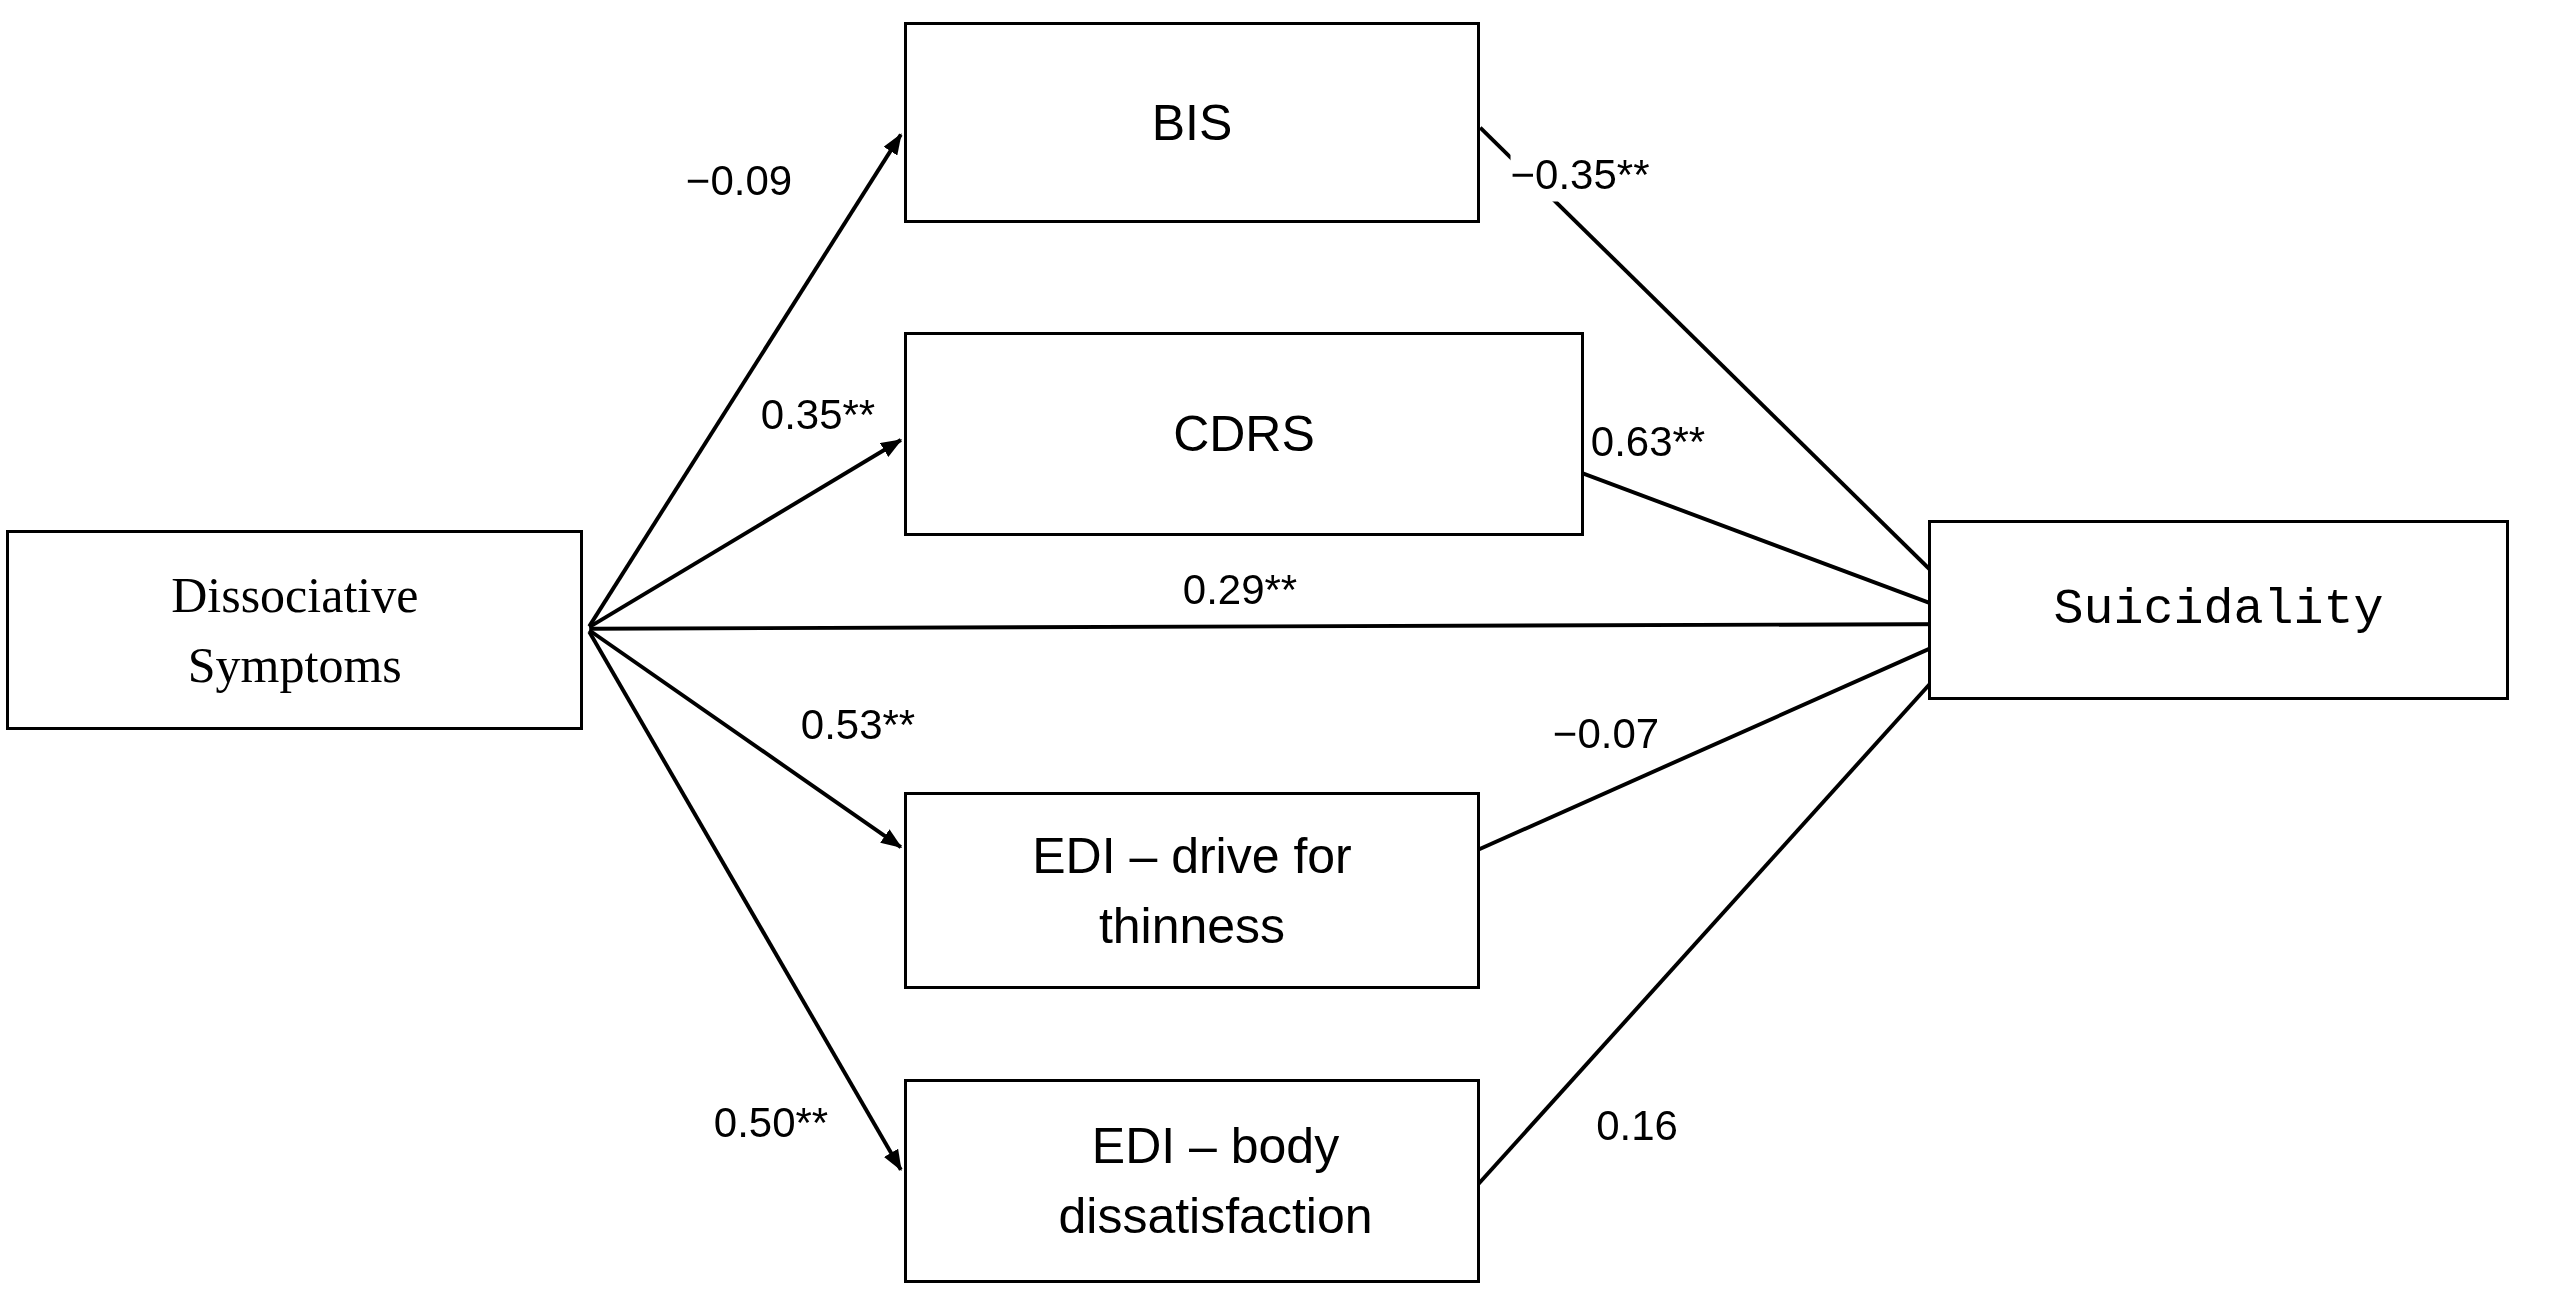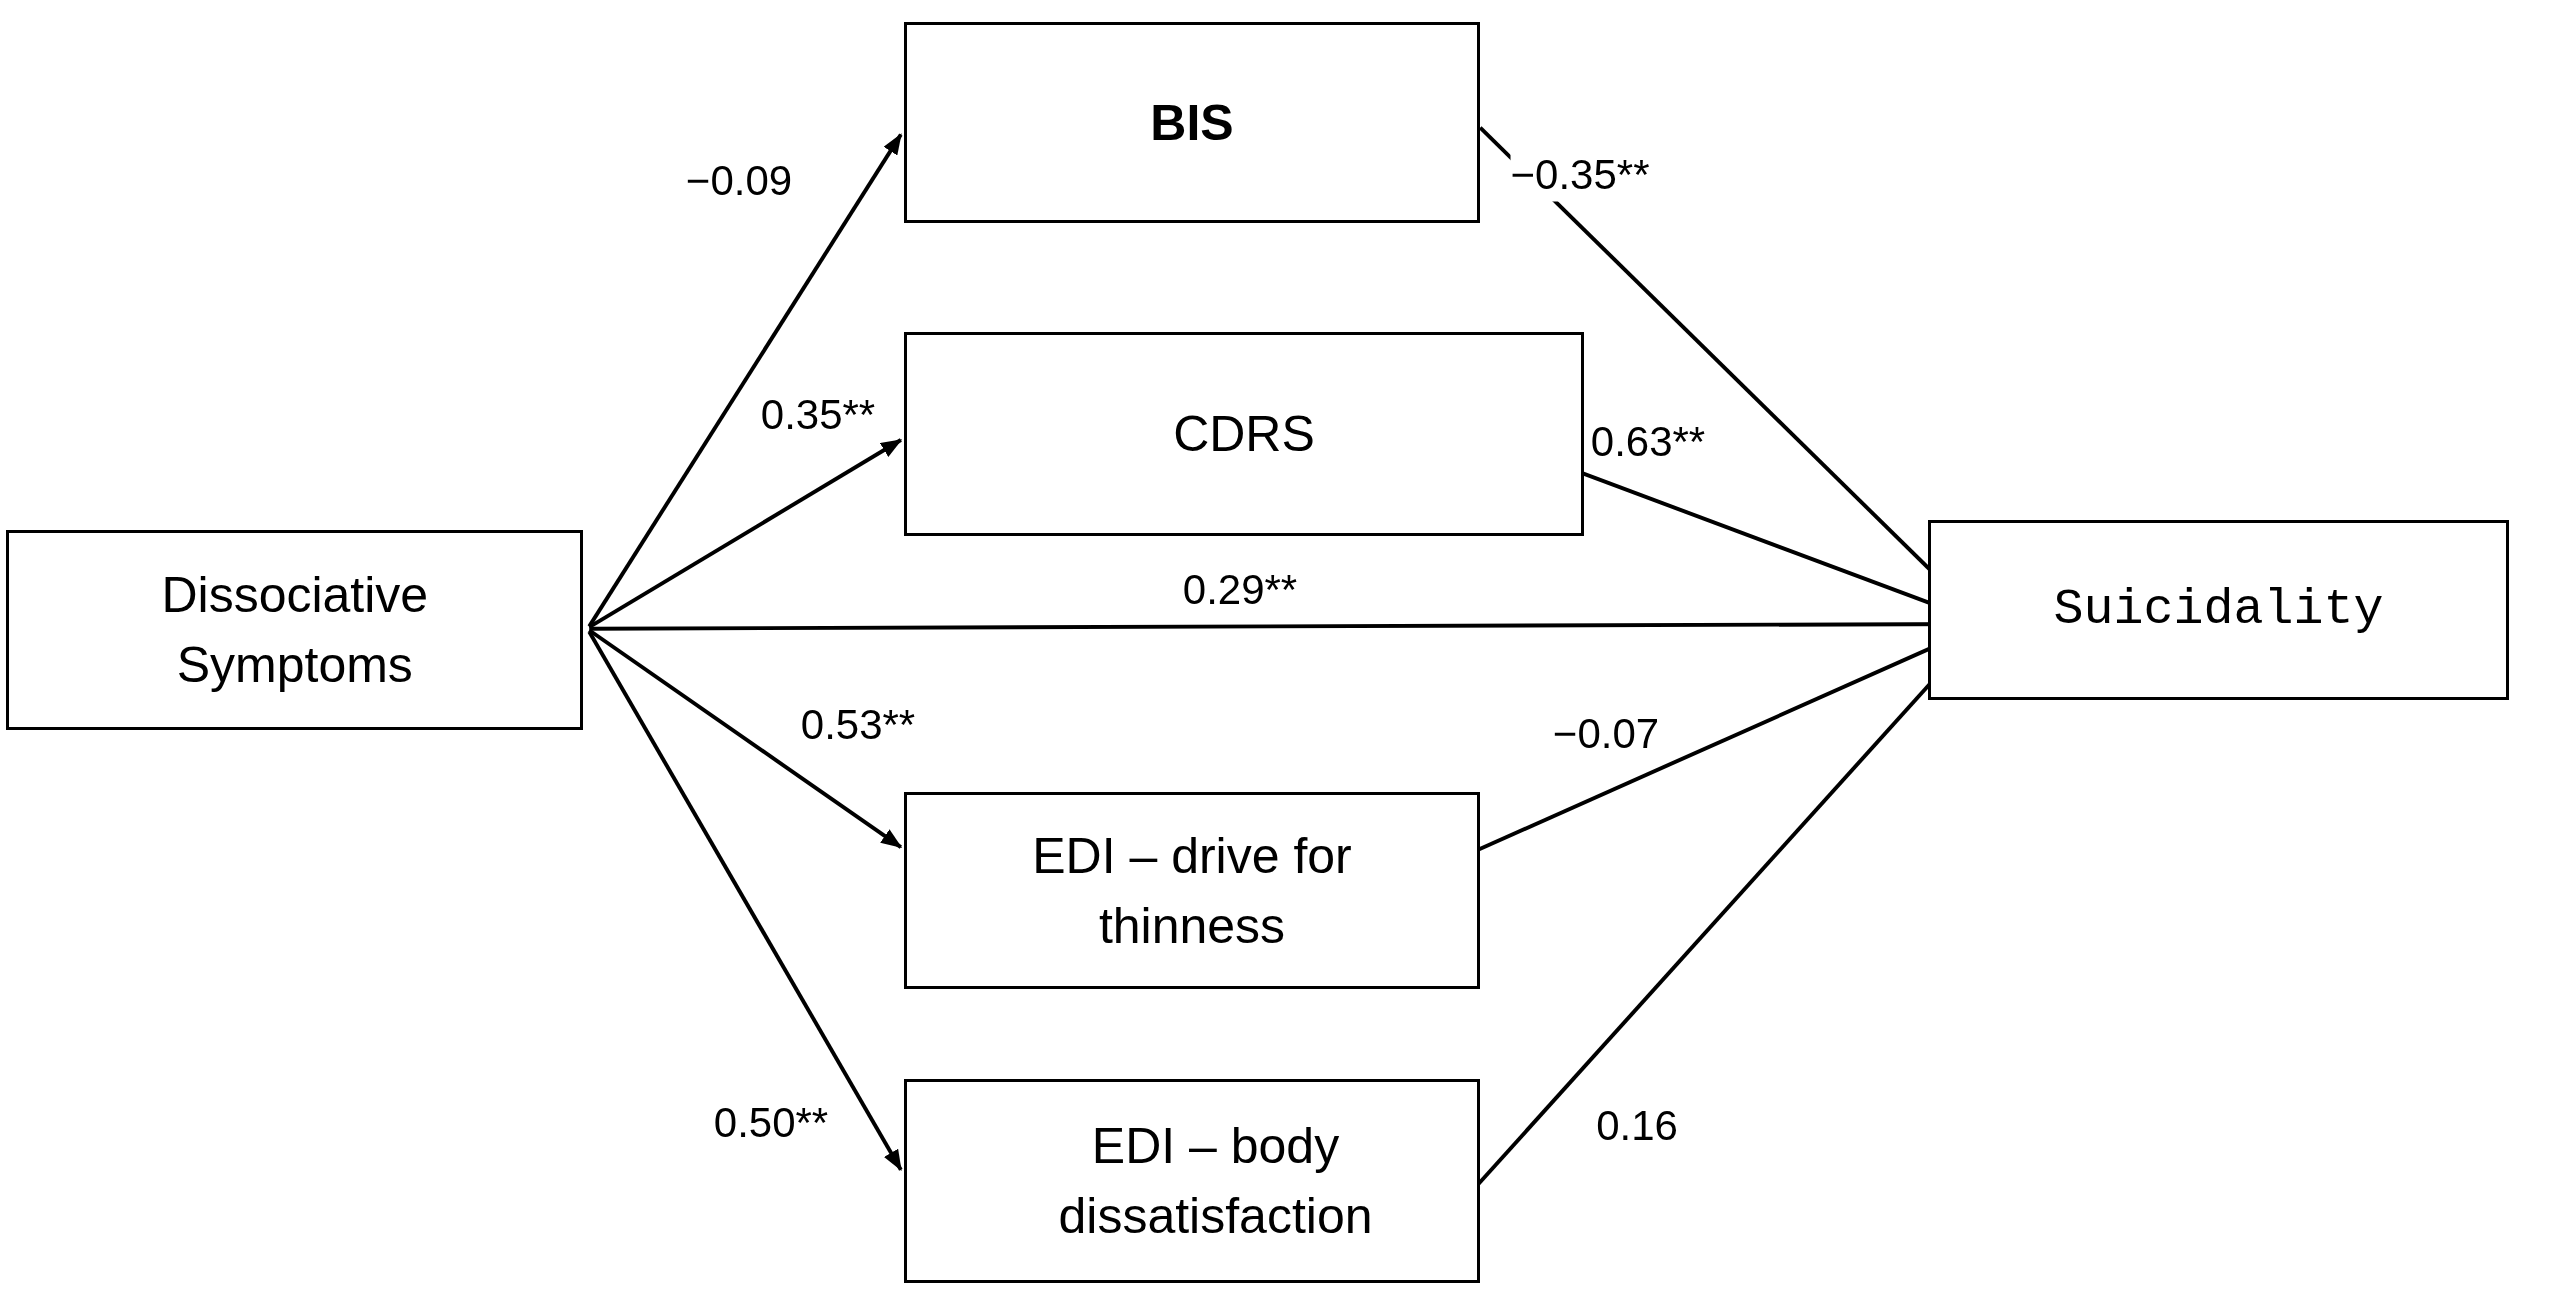--- a/index.html
+++ b/index.html
@@ -66,26 +66,26 @@
     <line x1="752" y1="801" x2="1150" y2="562" marker-end="url(#arrow)"></line>
     <line x1="752" y1="803" x2="2528" y2="797" marker-end="url(#arrow)"></line>
     <line x1="752" y1="805" x2="1150" y2="1082" marker-end="url(#arrow)"></line>
     <line x1="752" y1="807" x2="1150" y2="1494" marker-end="url(#arrow)"></line>
     <line x1="1890" y1="163" x2="2528" y2="790" marker-end="url(#arrow)"></line>
     <line x1="1888" y1="555" x2="2528" y2="794" marker-end="url(#arrow)"></line>
     <line x1="1888" y1="1085" x2="2528" y2="800" marker-end="url(#arrow)"></line>
     <line x1="1888" y1="1512" x2="2528" y2="803" marker-end="url(#arrow)"></line>
   </svg>
 
-  <div class="node" style="left:6.3px; top:530px; width:577px; height:200px;">
+  <div class="node" style="left:6.3px; top:530px; width:577px; height:200px;font-family:Liberation Serif, serif;">
     <span class="node-label">Dissociative
 Symptoms</span>
   </div>
 
-  <div class="node" style="left:904px; top:22px; width:576px; height:201px;font-weight:bold;">
+  <div class="node" style="left:904px; top:22px; width:576px; height:201px;">
     <span class="node-label">BIS</span>
   </div>
 
   <div class="node" style="left:904px; top:332px; width:680px; height:204px;">
     <span class="node-label">CDRS</span>
   </div>
 
   <div class="node" style="left:904px; top:792px; width:576px; height:197px;">
     <span class="node-label">EDI – drive for
 thinness</span>

